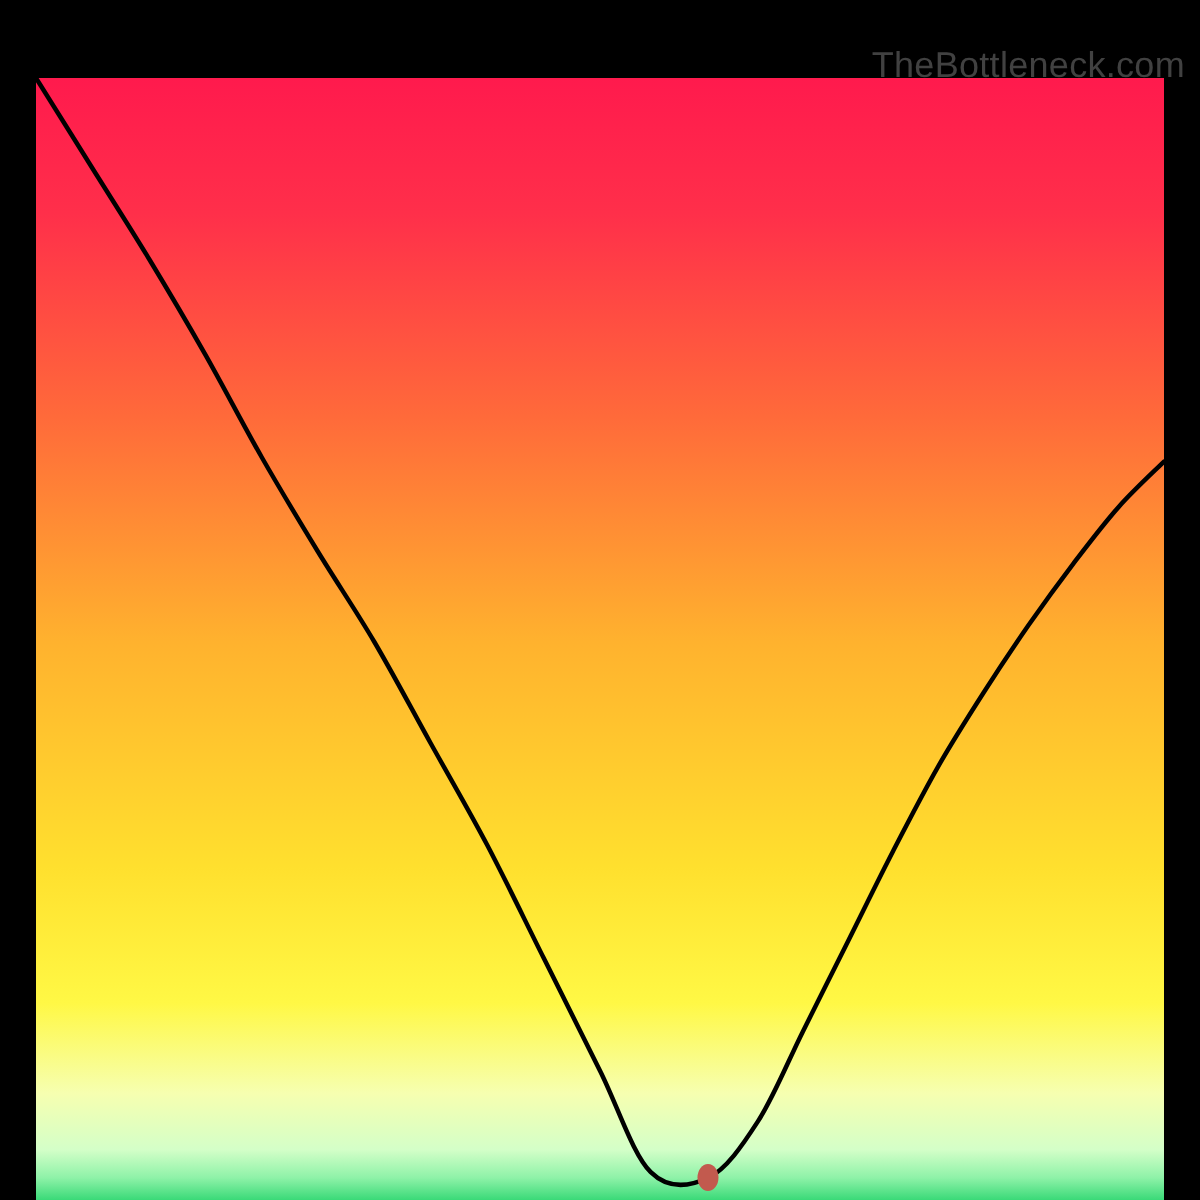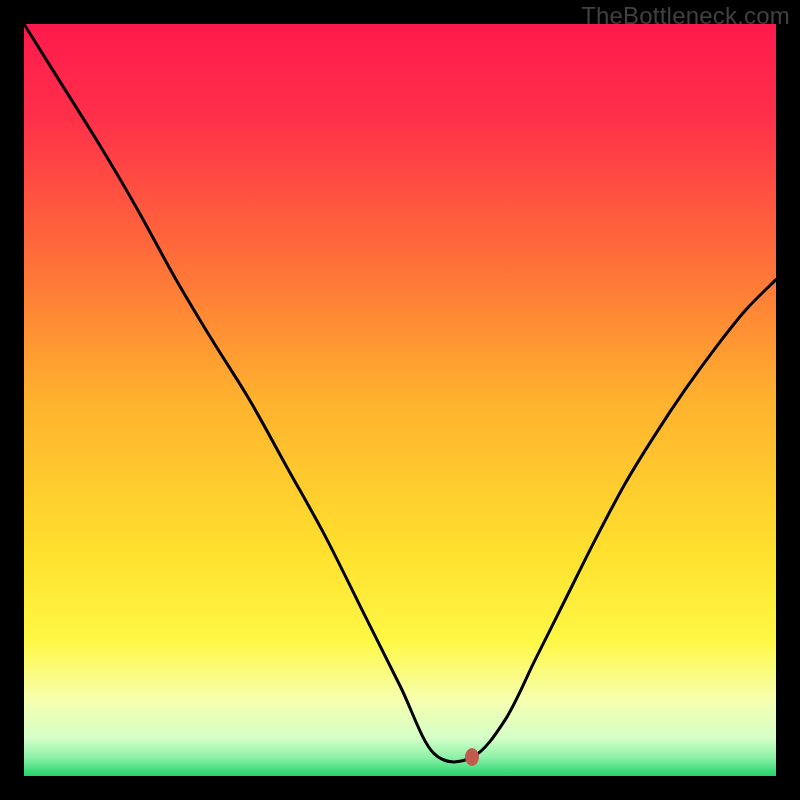--- a/index.html
+++ b/index.html
@@ -9,20 +9,21 @@
     height: 800px;
     background: #000;
     font-family: Arial, Helvetica, sans-serif;
     overflow: hidden;
   }
   .frame {
     position: relative;
     width: 800px;
     height: 567px;
     background: #000;
+    margin-top: 28px;
   }
   .watermark {
     position: absolute;
     top: 2px;
     right: 10px;
     color: #414141;
     font-size: 24px;
     font-weight: 500;
     letter-spacing: 0.2px;
     z-index: 10;

